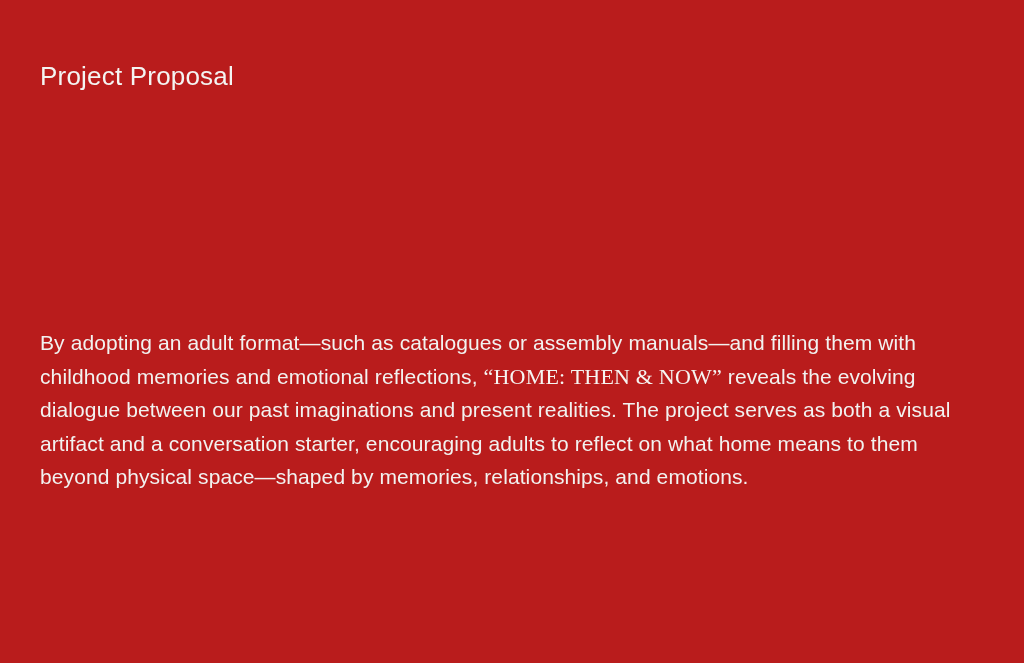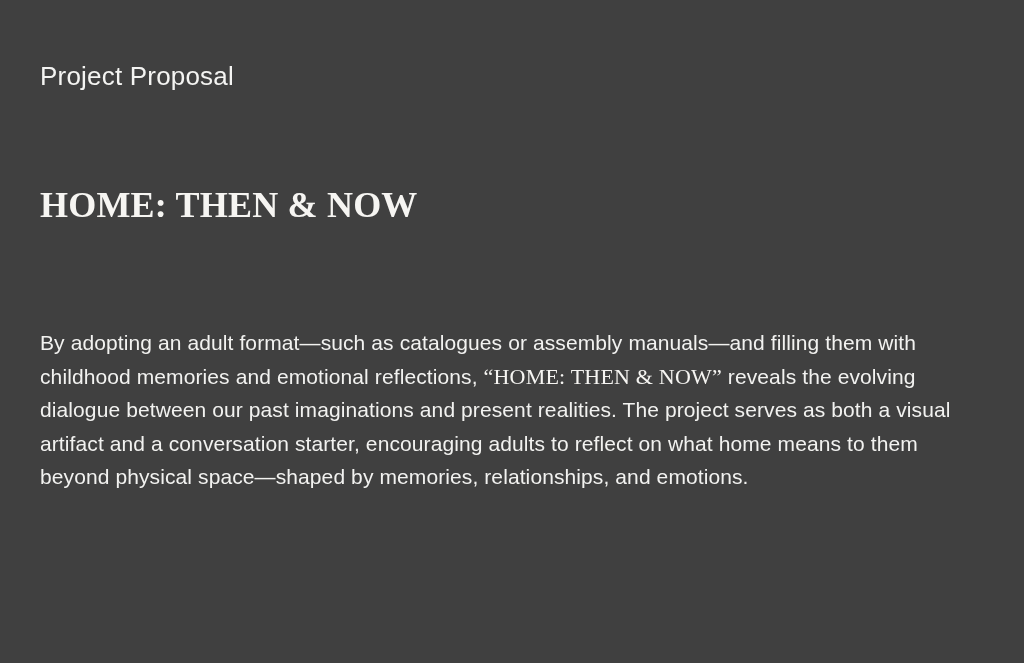--- a/index.html
+++ b/index.html
@@ -8,21 +8,21 @@
     width: 1024px;
     height: 663px;
     background: #000000;
     overflow: hidden;
   }
 
   .slide {
     position: relative;
     width: 1024px;
     height: 663px;
-    background: #404040;
+    background: #b91c1c;
     color: #f2f2f0;
   }
 
   .kicker {
     position: absolute;
     left: 40px;
     top: 61px;
     font-family: "Liberation Sans", "DejaVu Sans", sans-serif;
     font-size: 26px;
     font-weight: 400;
@@ -63,17 +63,16 @@
     color: #f6f5f2;
   }
 </style>
 </head>
 <body>
 
 <div class="slide">
 
   <div class="kicker">Project Proposal</div>
 
-  <h1 class="headline">HOME: THEN &amp; NOW</h1>
 
   <p class="body-text"><span>By adopting an adult format—such as catalogues or assembly manuals—and filling them with childhood memories and emotional reflections, </span><span class="serif-inline">“HOME: THEN &amp; NOW”</span><span> reveals the evolving dialogue between our past imaginations and present realities. The project serves as both a visual artifact and a conversation starter, encouraging adults to reflect on what home means to them beyond physical space—shaped by memories, relationships, and emotions.</span></p>
 
 </div>
 
 </body></html>

